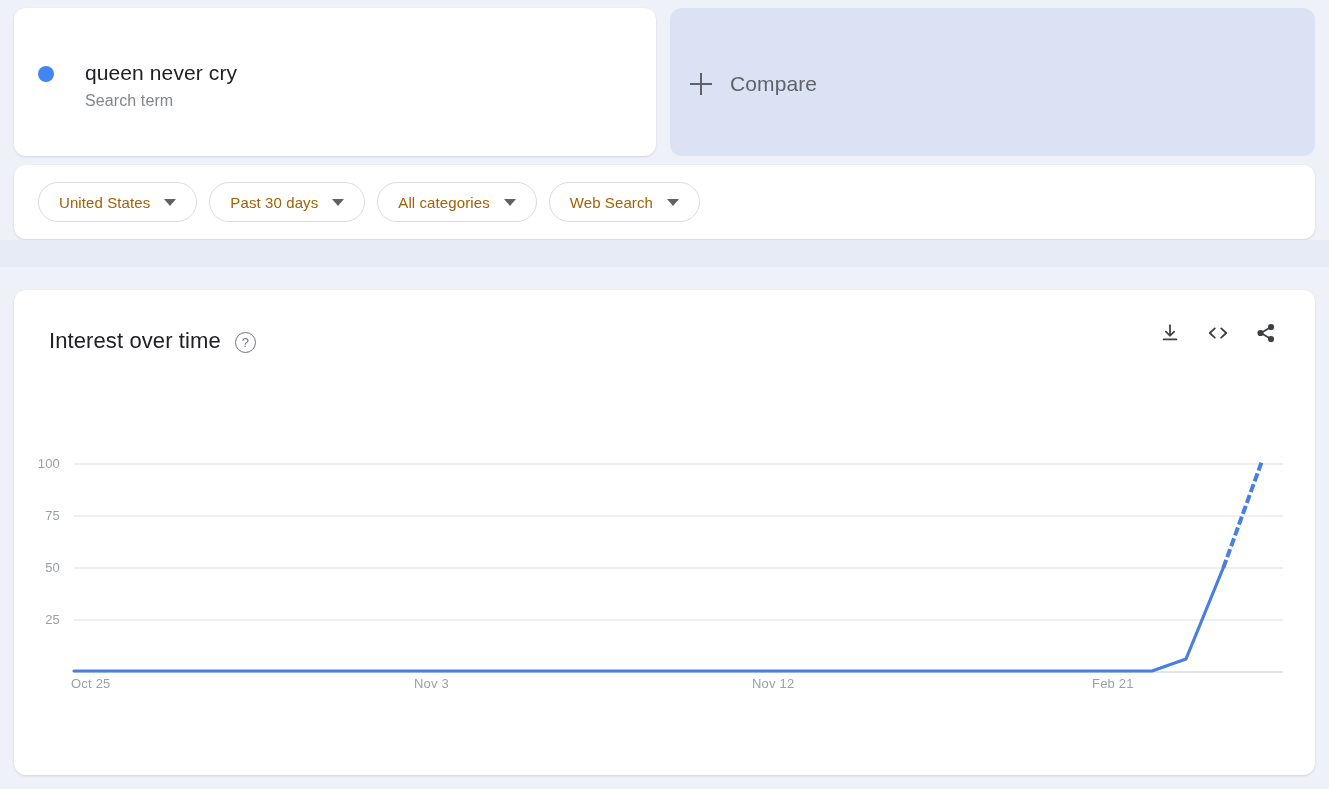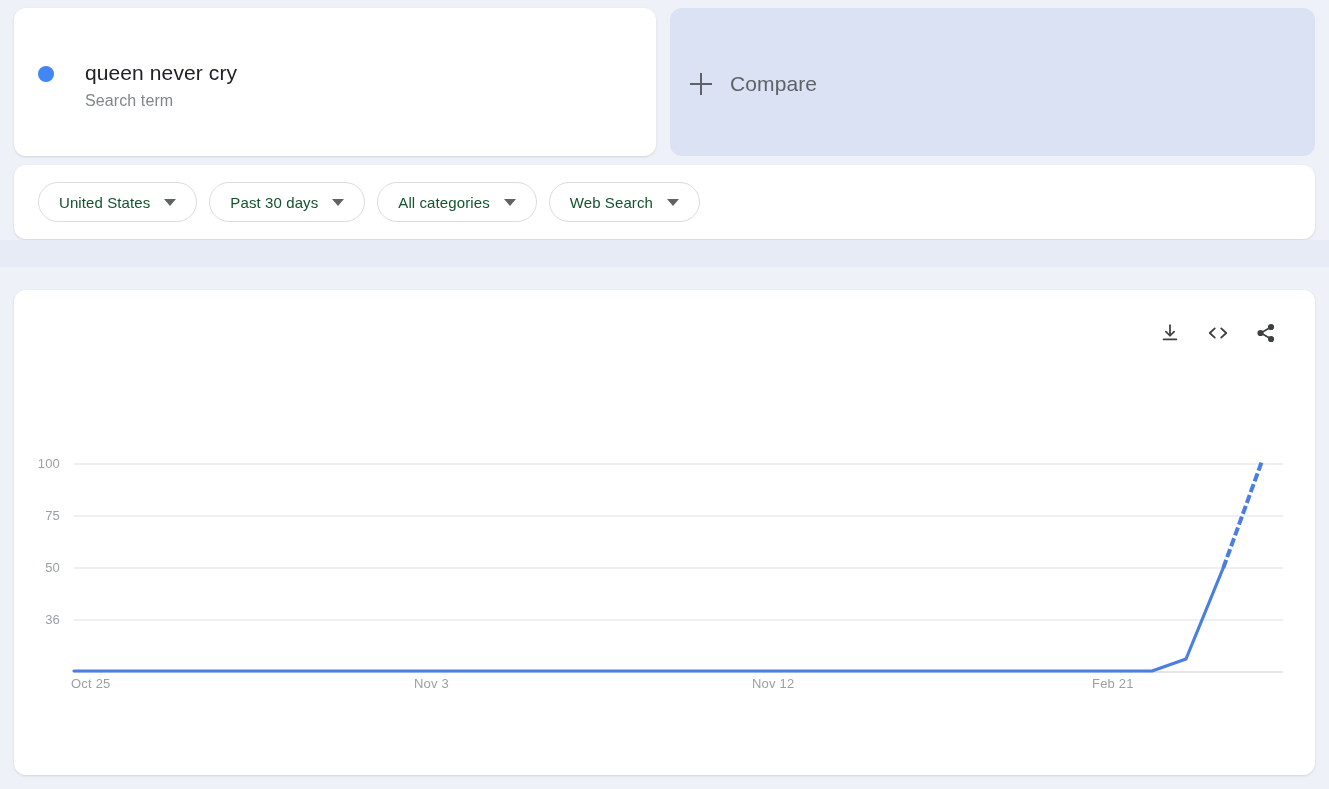--- a/index.html
+++ b/index.html
@@ -133,21 +133,21 @@
     display: flex;
     align-items: center;
     padding: 0 20px;
     margin-right: 12px;
     background: #fff;
     cursor: pointer;
     box-sizing: border-box;
   }
   .filter-chip .chip-label {
     font-size: 15px;
-    color: #14532d;
+    color: #a16207;
     letter-spacing: 0.1px;
     white-space: nowrap;
   }
   .caret {
     width: 0; height: 0;
     border-left: 6px solid transparent;
     border-right: 6px solid transparent;
     border-top: 7px solid #5f6368;
     margin-left: 14px;
     flex: 0 0 auto;
@@ -292,20 +292,24 @@
     </div>
 
   </div>
 </div>
 
 <div class="band-dark"></div>
 <div class="band-light"></div>
 
 <div class="chart-card">
 
+  <div class="chart-header">
+    <span class="chart-title">Interest over time</span>
+    <span class="help-icon">?</span>
+  </div>
 
   <div class="chart-actions">
     <span class="action-icon">
       <svg width="22" height="22" viewBox="0 0 24 24" fill="none" stroke="#3c4043" stroke-width="1.9" stroke-linecap="round" stroke-linejoin="round">
         <path d="M12 3.5v11"></path>
           <path d="M7.5 10.5 12 15l4.5-4.5"></path>
           <path d="M5 19h14"></path>
       </svg>
     </span>
     <span class="action-icon">
@@ -323,21 +327,21 @@
           <path d="M8.2 13.2 15.3 17.2"></path>
       </svg>
     </span>
   </div>
 
   <div class="plot">
 
     <div class="y-label" style="left:6px; top:166px;">100</div>
     <div class="y-label" style="left:6px; top:218px;">75</div>
     <div class="y-label" style="left:6px; top:270px;">50</div>
-    <div class="y-label" style="left:6px; top:322px;">36</div>
+    <div class="y-label" style="left:6px; top:322px;">25</div>
 
     <div class="x-label" style="left:57px; top:386px;">Oct 25</div>
     <div class="x-label" style="left:400px; top:386px;">Nov 3</div>
     <div class="x-label" style="left:738px; top:386px;">Nov 12</div>
     <div class="x-label" style="left:1078px; top:386px;">Feb 21</div>
 
     <svg width="1301" height="485" viewBox="0 0 1301 485" style="position:absolute;left:0;top:0;">
 
       <line x1="60" y1="174" x2="1269" y2="174" stroke="#e8eaed" stroke-width="1.4"></line>
       <line x1="60" y1="226" x2="1269" y2="226" stroke="#e8eaed" stroke-width="1.4"></line>

